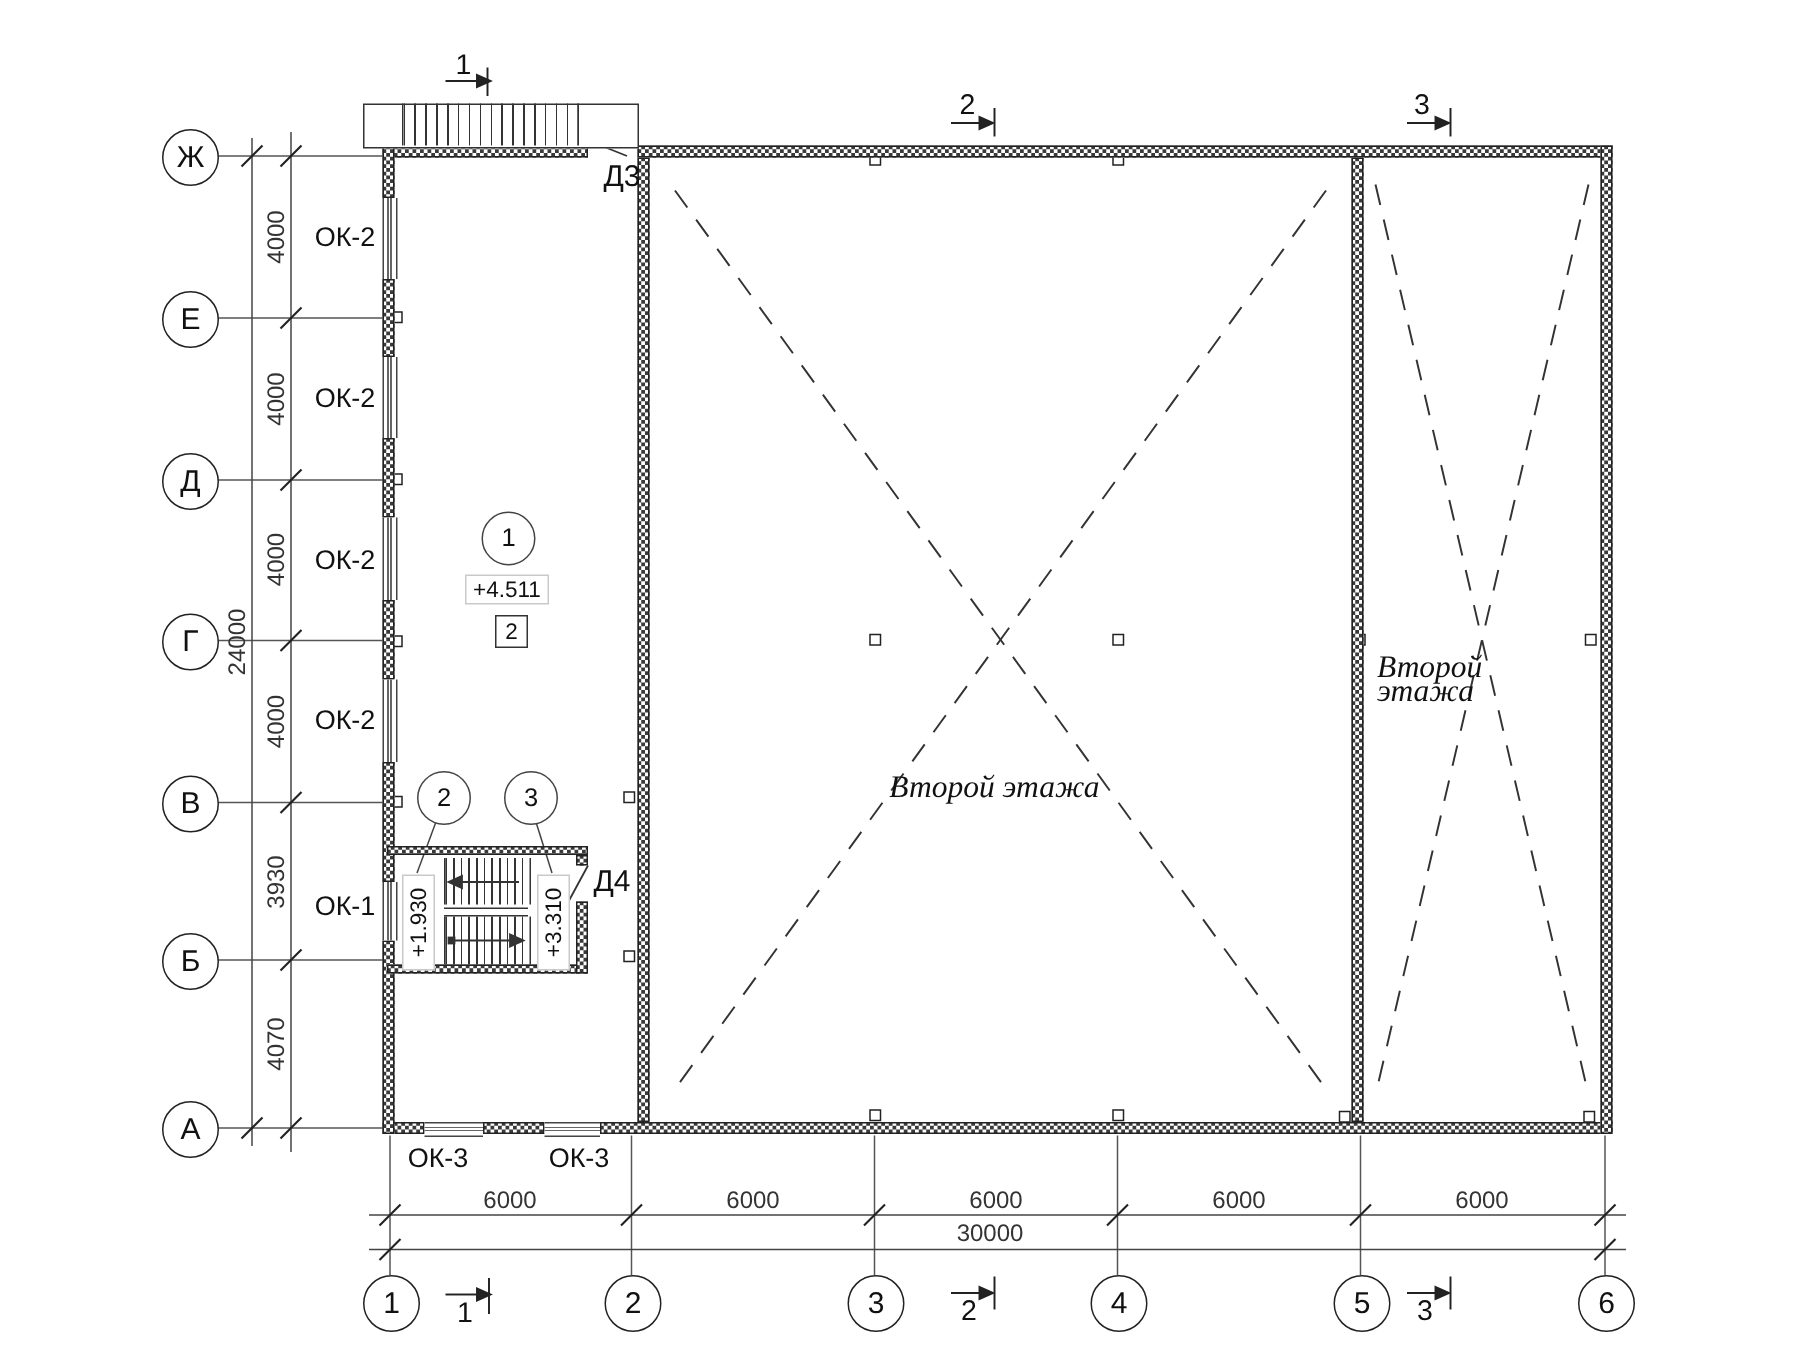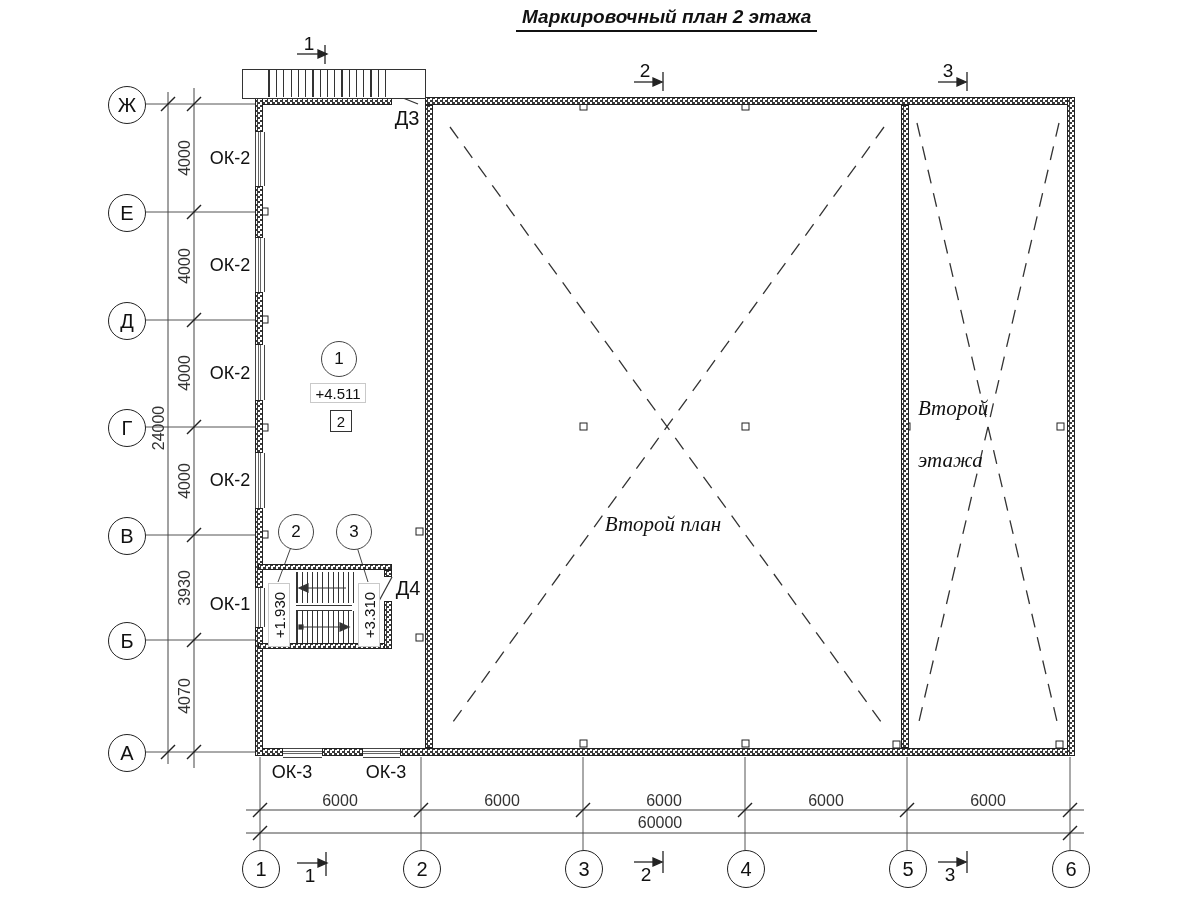--- a/index.html
+++ b/index.html
@@ -190,21 +190,20 @@
   <div class="win-v" style="left:255px;top:588px;width:8px;height:39px;"></div>
   <div class="win-h" style="left:283px;top:748px;width:39px;height:8px;"></div>
   <div class="win-h" style="left:363px;top:748px;width:37px;height:8px;"></div>
 
   <div class="stair-rect" style="left:242px;top:69px;width:182px;height:28px;"></div>
   <div class="treads" style="left:268px;top:69px;width:116px;height:28px;"></div>
   <div class="treads fine" style="left:296px;top:572px;width:56px;height:31px;"></div>
   <div class="landing-sep" style="left:296px;top:605px;width:56px;height:4px;"></div>
   <div class="treads fine" style="left:296px;top:611px;width:56px;height:32px;"></div>
 
-  <div class="lbl title" style="left:516px;top:6px;">Маркировочный план 2 этажа</div>
 
   <div class="axis-circle" style="left:108px;top:86px;">Ж</div>
   <div class="axis-circle" style="left:108px;top:194px;">Е</div>
   <div class="axis-circle" style="left:108px;top:302px;">Д</div>
   <div class="axis-circle" style="left:108px;top:409px;">Г</div>
   <div class="axis-circle" style="left:108px;top:517px;">В</div>
   <div class="axis-circle" style="left:108px;top:622px;">Б</div>
   <div class="axis-circle" style="left:108px;top:734px;">А</div>
 
   <div class="axis-circle" style="left:242px;top:850px;">1</div>
@@ -220,45 +219,45 @@
   <div class="lbl dim vrot" style="left:150px;top:473px;">4000</div>
   <div class="lbl dim vrot" style="left:150px;top:580px;">3930</div>
   <div class="lbl dim vrot" style="left:150px;top:688px;">4070</div>
   <div class="lbl dim vrot" style="left:124px;top:420px;">24000</div>
 
   <div class="lbl dim" style="left:305px;top:793px;">6000</div>
   <div class="lbl dim" style="left:467px;top:793px;">6000</div>
   <div class="lbl dim" style="left:629px;top:793px;">6000</div>
   <div class="lbl dim" style="left:791px;top:793px;">6000</div>
   <div class="lbl dim" style="left:953px;top:793px;">6000</div>
-  <div class="lbl dim" style="left:625px;top:815px;">60000</div>
+  <div class="lbl dim" style="left:625px;top:815px;">30000</div>
 
   <div class="lbl wlbl" style="left:200px;top:148px;">ОК-2</div>
   <div class="lbl wlbl" style="left:200px;top:255px;">ОК-2</div>
   <div class="lbl wlbl" style="left:200px;top:363px;">ОК-2</div>
   <div class="lbl wlbl" style="left:200px;top:470px;">ОК-2</div>
   <div class="lbl wlbl" style="left:200px;top:594px;">ОК-1</div>
   <div class="lbl wlbl" style="left:262px;top:762px;">ОК-3</div>
   <div class="lbl wlbl" style="left:356px;top:762px;">ОК-3</div>
-  <div class="lbl doorlbl" style="left:387px;top:107px;">Д3</div>
+  <div class="lbl doorlbl" style="left:387px;top:107px;text-align:right;">Д3</div>
   <div class="lbl doorlbl" style="left:388px;top:577px;">Д4</div>
 
   <div class="level" style="left:310px;top:383px;width:54px;height:18px;">+4.511</div>
   <div class="level vrot" style="left:247px;top:604px;width:62px;height:20px;">+1.930</div>
   <div class="level vrot" style="left:337px;top:604px;width:62px;height:20px;">+3.310</div>
 
   <div class="callout" style="left:321px;top:341px;">1</div>
   <div class="callout" style="left:278px;top:514px;">2</div>
   <div class="callout" style="left:336px;top:514px;">3</div>
   <div class="boxnum" style="left:330px;top:410px;">2</div>
 
   <div class="lbl seclbl" style="left:298px;top:33px;">1</div>
   <div class="lbl seclbl" style="left:634px;top:60px;">2</div>
   <div class="lbl seclbl" style="left:937px;top:60px;">3</div>
   <div class="lbl seclbl" style="left:299px;top:865px;">1</div>
   <div class="lbl seclbl" style="left:635px;top:864px;">2</div>
   <div class="lbl seclbl" style="left:939px;top:864px;">3</div>
 
-  <div class="lbl slight" style="left:578px;top:512px;width:170px;text-align:center;">Второй план</div>
-  <div class="lbl slight" style="left:918px;top:396px;">Второй</div>
+  <div class="lbl slight" style="left:578px;top:512px;width:170px;text-align:center;">Второй этажа</div>
+  <div class="lbl slight" style="left:918px;top:432px;">Второй</div>
   <div class="lbl slight" style="left:918px;top:448px;">этажа</div>
 
 </div>
 
 </body></html>

